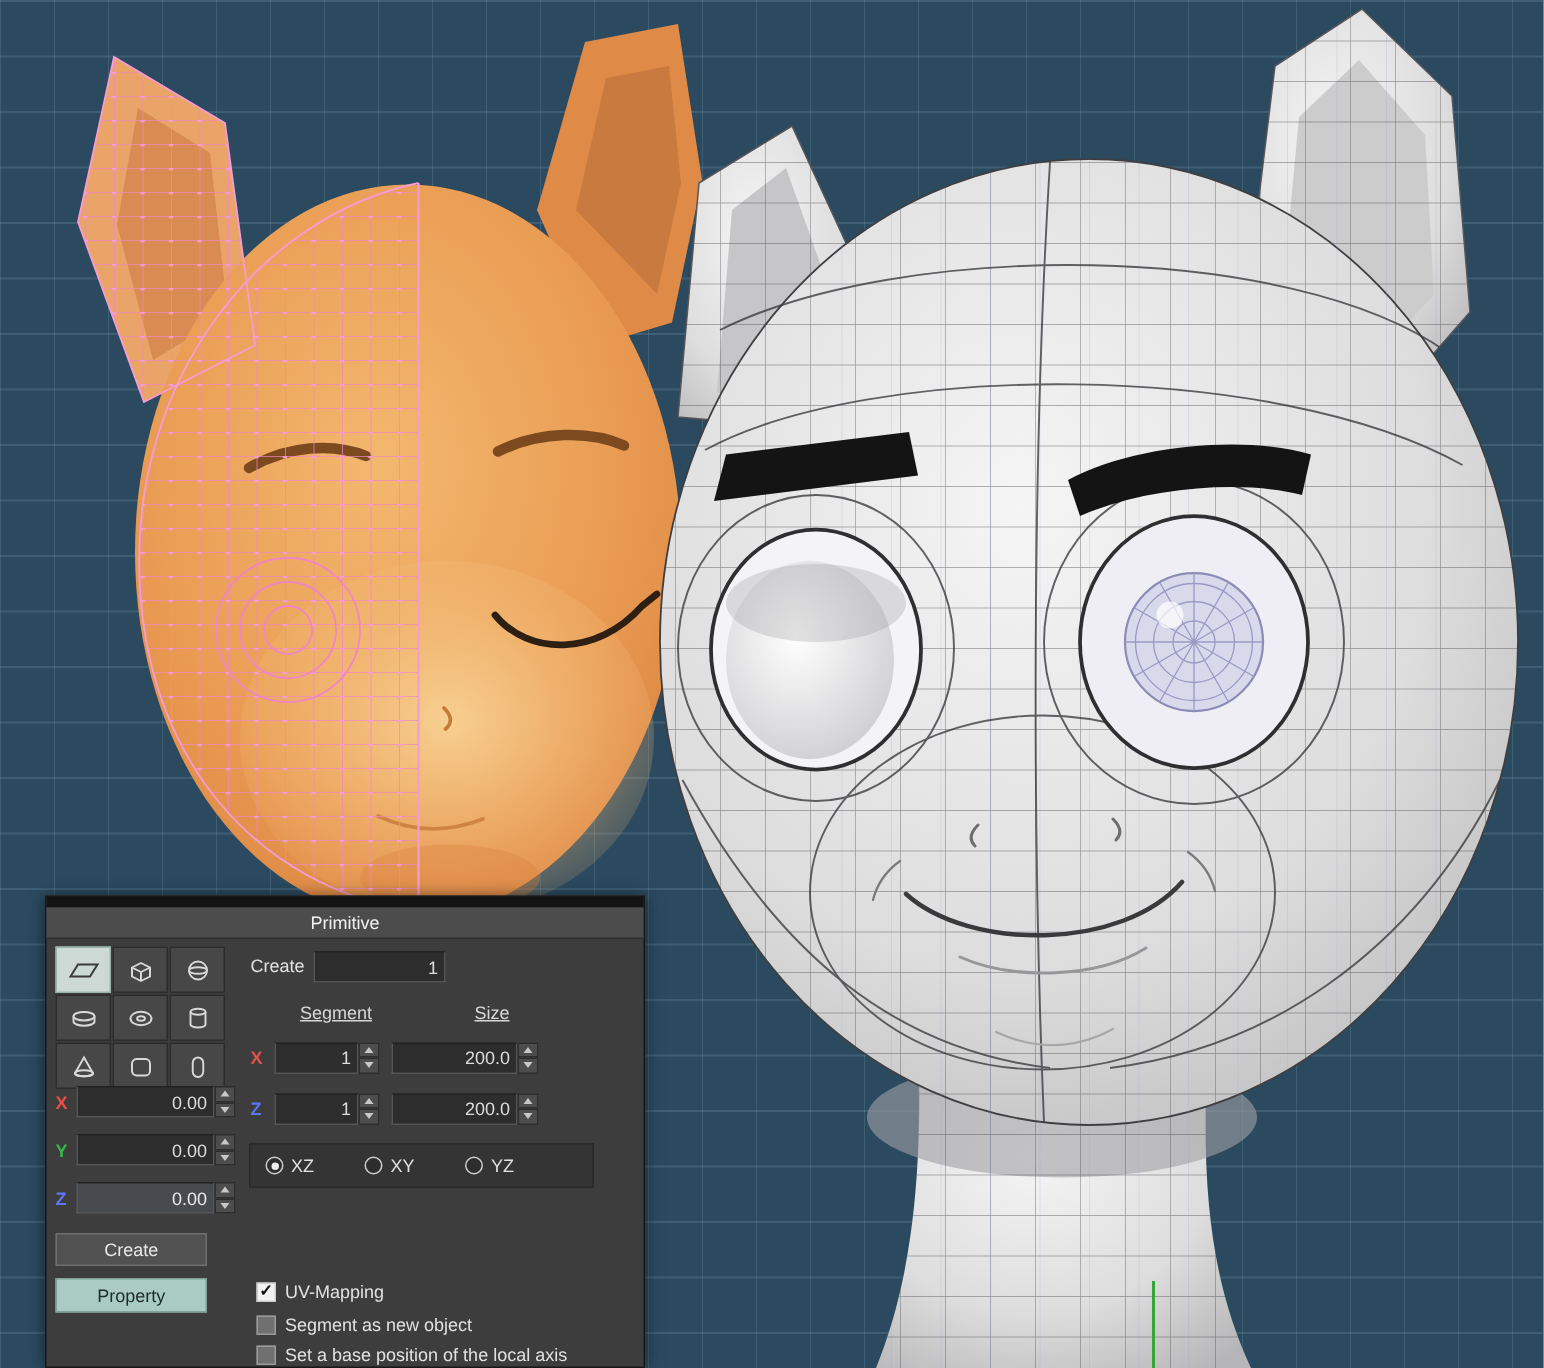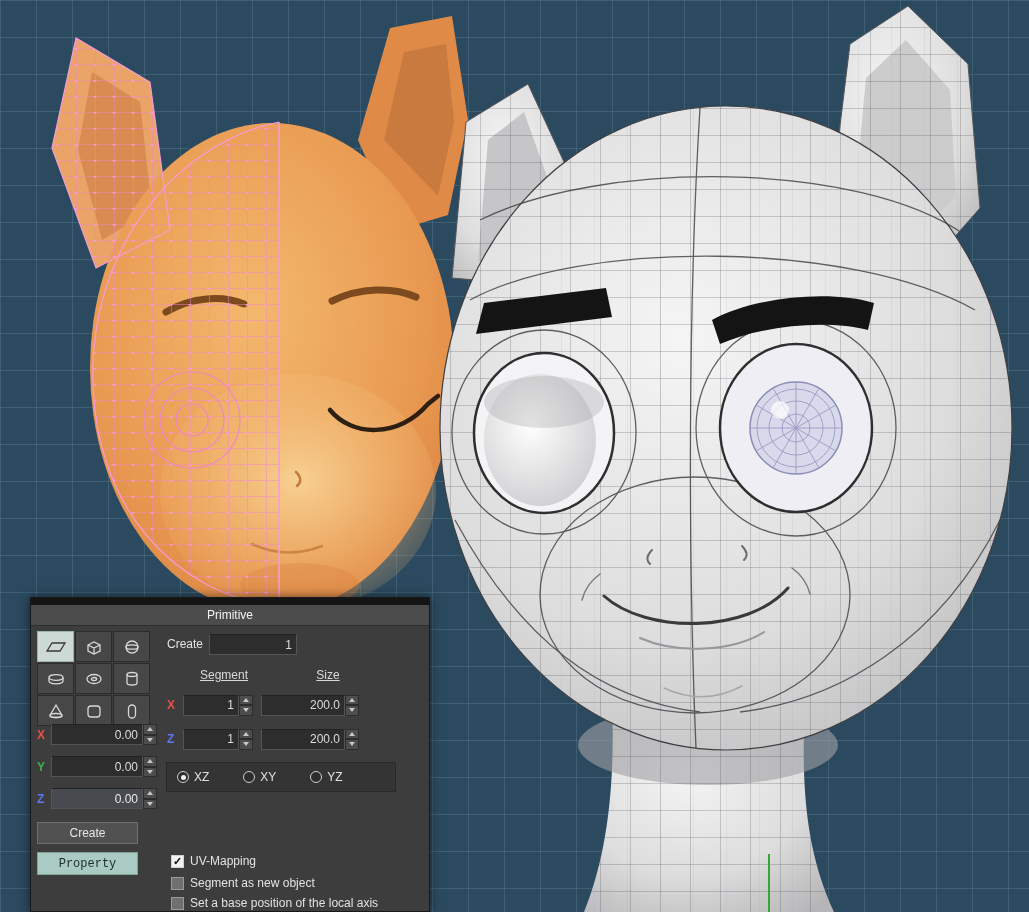--- a/index.html
+++ b/index.html
@@ -31,21 +31,21 @@
 .coord .num{width:92px;}
 .num.focused{background:#474b4f;color:#e6e8ea;}
 .spin{display:inline-flex;flex-direction:column;width:14px;height:21px;}
 .spin button{flex:1;background:#4d4d4d;border:1px solid #2c2c2c;position:relative;cursor:pointer;padding:0;}
 .spin button::after{content:"";position:absolute;left:50%;top:50%;transform:translate(-50%,-50%);
   border-left:3px solid transparent;border-right:3px solid transparent;}
 .spin .up::after{border-bottom:4px solid #c8c8c8;}
 .spin .down::after{border-top:4px solid #c8c8c8;}
 .btn{position:absolute;left:6px;width:101px;height:22px;background:#515151;border:1px solid #6e6e6e;
   color:#e8e8e8;font-size:12px;cursor:pointer;font-family:"Liberation Sans",sans-serif;}
-.btn.property{background:#a9cbc3;border-color:#7fa198;color:#1e2b29;height:23px;font-family:Liberation Mono, monospace;}
+.btn.property{background:#a9cbc3;border-color:#7fa198;color:#1e2b29;height:23px;}
 .faces-label{position:absolute;left:136px;top:39px;}
 .faces-input{position:absolute;left:178px;top:36px;width:88px;}
 .hdr{position:absolute;top:70px;width:80px;text-align:center;color:#d8d8d8;text-decoration:underline;}
 .hdr.segment{left:153px;}
 .hdr.size{left:257px;}
 .srow{position:absolute;left:136px;height:22px;display:flex;align-items:center;}
 .srow .num.seg{width:56px;margin-left:2px;}
 .srow .num.size{width:84px;margin-left:8px;}
 .radio-box{position:absolute;left:135px;top:164px;width:230px;height:30px;background:#343434;
   border:1px solid #292929;display:flex;align-items:center;padding-left:10px;gap:34px;}

